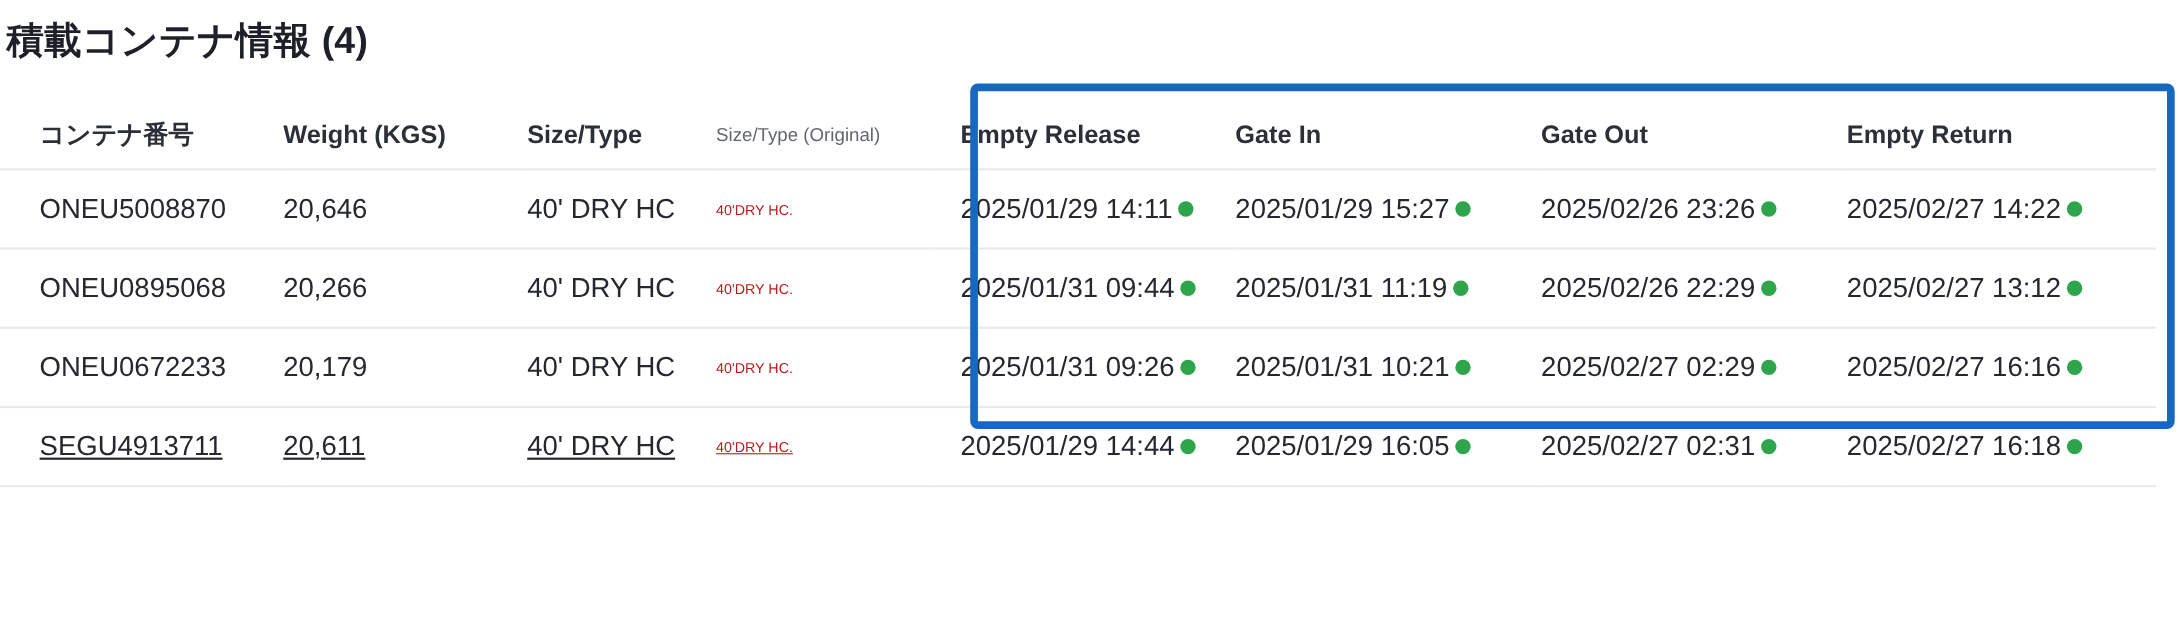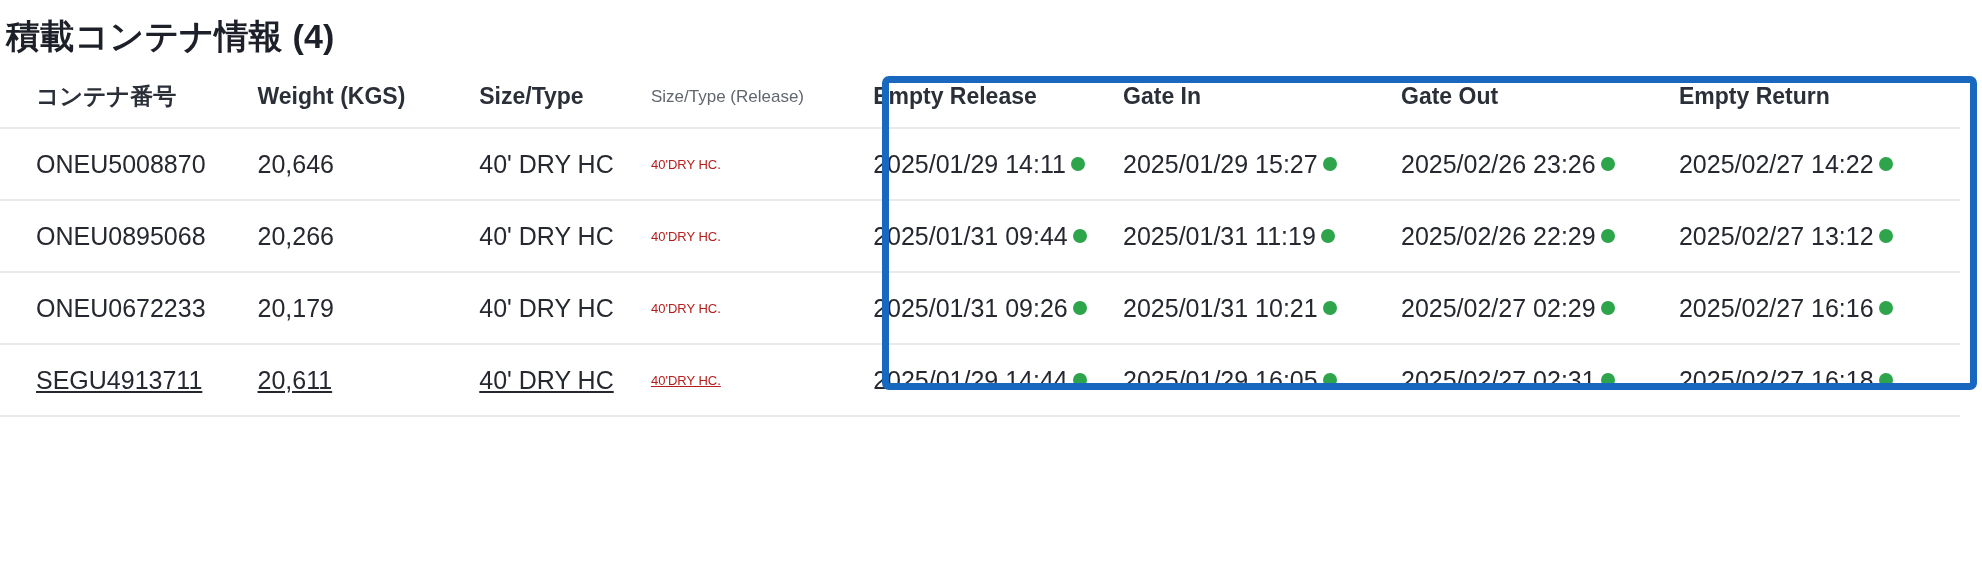--- a/index.html
+++ b/index.html
@@ -35,21 +35,21 @@
     white-space: nowrap;
   }
   .section-title .count {
     font-weight: 700;
   }
 
   
   .table-wrap {
     position: absolute;
     left: 0;
-    top: 66px;
+    top: 92px;
     width: 1982px;
   }
   table.container-table {
     border-collapse: collapse;
     width: 1960px;
     table-layout: fixed;
   }
   table.container-table th,
   table.container-table td {
     text-align: left;
@@ -136,21 +136,21 @@
     <span class="count">(4)</span>
   </div>
 
   <div class="table-wrap">
     <table class="container-table">
       <thead>
         <tr>
           <th class="col-cn">コンテナ番号</th>
           <th class="col-wt">Weight (KGS)</th>
           <th class="col-st">Size/Type</th>
-          <th class="col-sto sub">Size/Type (Release)</th>
+          <th class="col-sto sub">Size/Type (Original)</th>
           <th class="col-er">Empty Release</th>
           <th class="col-gi">Gate In</th>
           <th class="col-go">Gate Out</th>
           <th class="col-ret">Empty Return</th>
         </tr>
       </thead>
       <tbody>
 
         <tr>
           <td class="col-cn">ONEU5008870</td>

